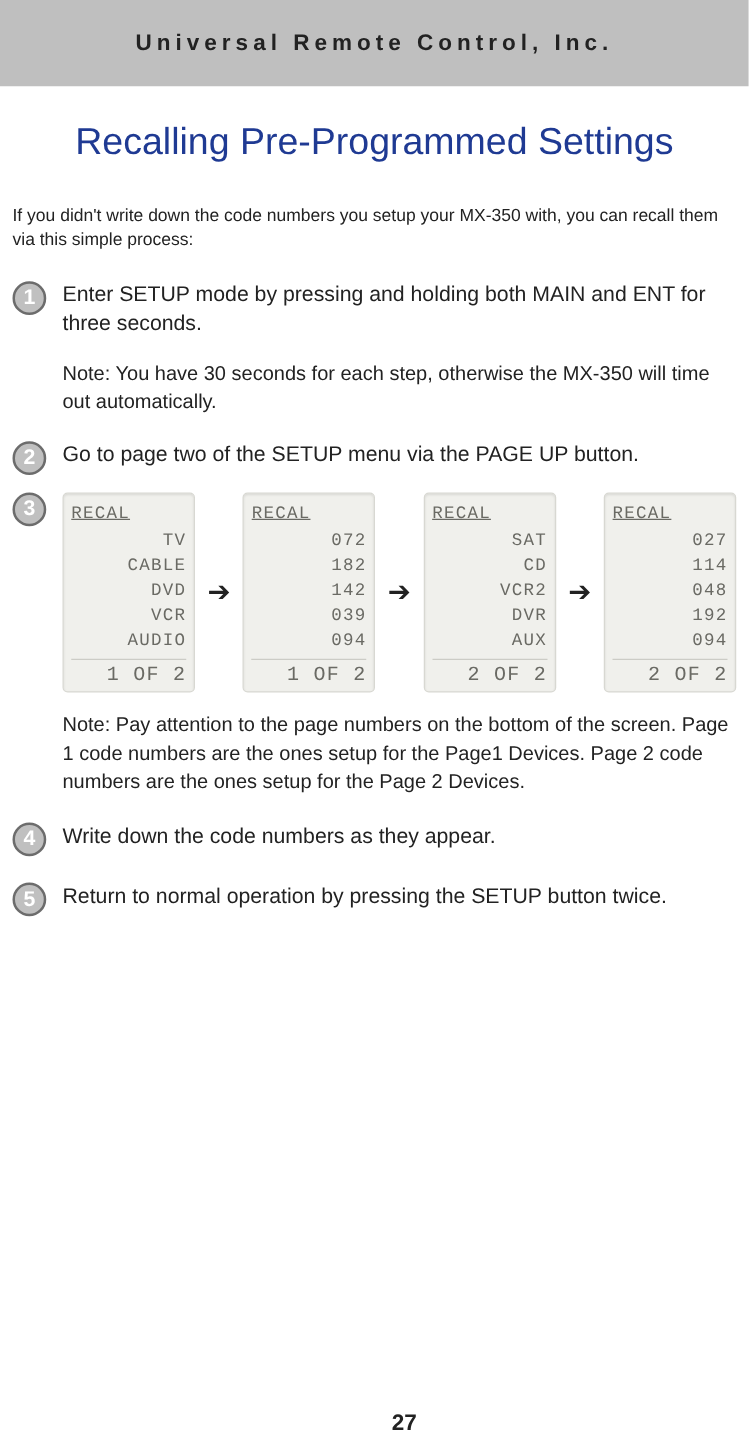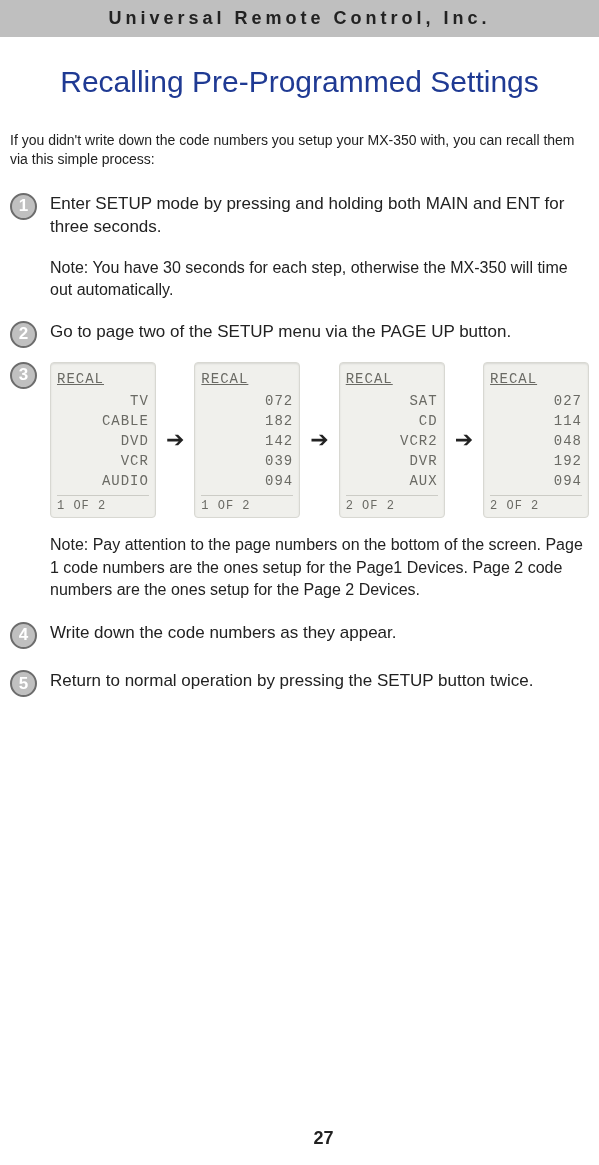--- a/index.html
+++ b/index.html
@@ -8,21 +8,21 @@
     height: 1165px;
     font-family: "Myriad Pro", "Segoe UI", "Helvetica Neue", Arial, sans-serif;
     background: #fff;
     color: #222;
     position: relative;
     font-weight: 300;
   }
   .header-bar {
     background: #bfbfbf;
     text-align: center;
-    padding: 8px 0;
+    padding: 24px 0;
     letter-spacing: 4px;
     font-weight: 700;
     font-size: 18px;
     color: #222;
   }
   .content {
     padding: 28px 10px 0 10px;
   }
   h1.title {
     font-size: 30px;
@@ -91,22 +91,22 @@
     letter-spacing: 1px;
   }
   .screen .scr-line {
     margin: 4px 0;
     letter-spacing: 1px;
   }
   .screen .scr-foot {
     border-top: 1px solid #ccccc6;
     margin-top: 6px;
     padding-top: 3px;
-    text-align: left;
-    font-size: 12px;
+    text-align: right;
+    font-size: 16px;
     letter-spacing: 1px;
   }
   .arrow {
     font-size: 22px;
     color: #222;
     flex: 0 0 auto;
   }
   .page-num {
     position: absolute;
     bottom: 16px;

